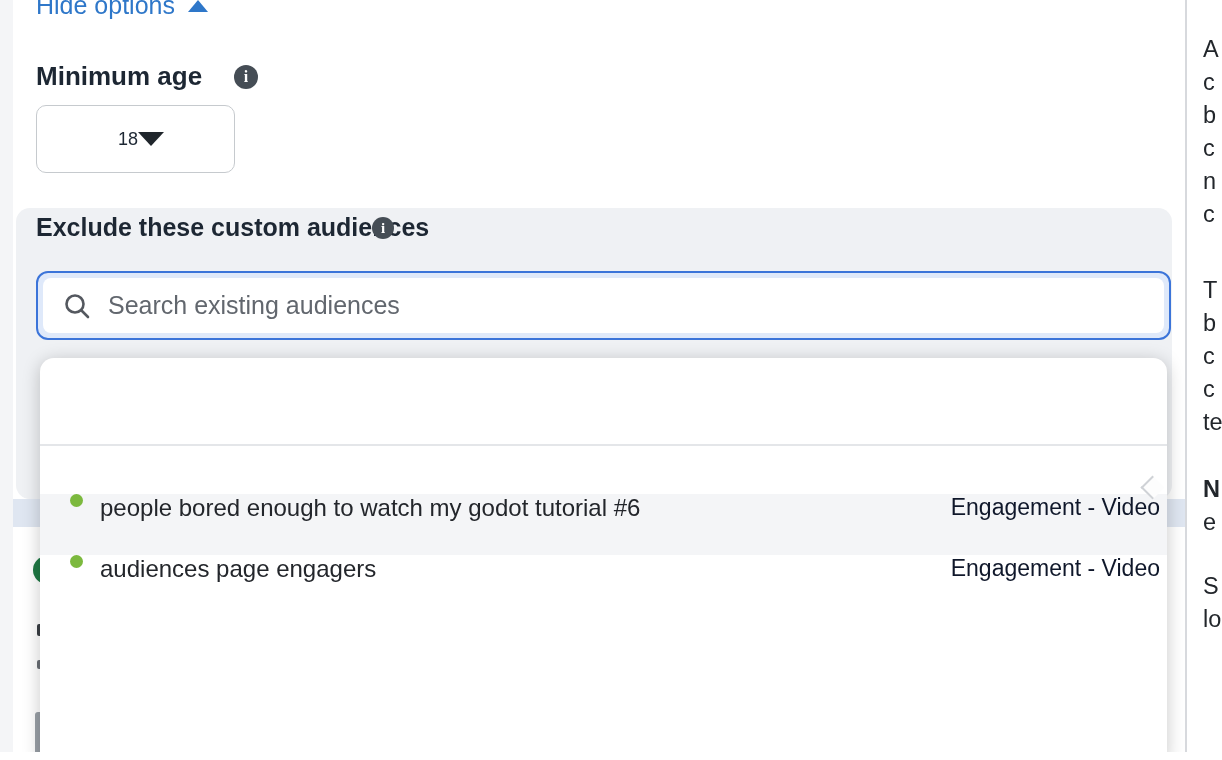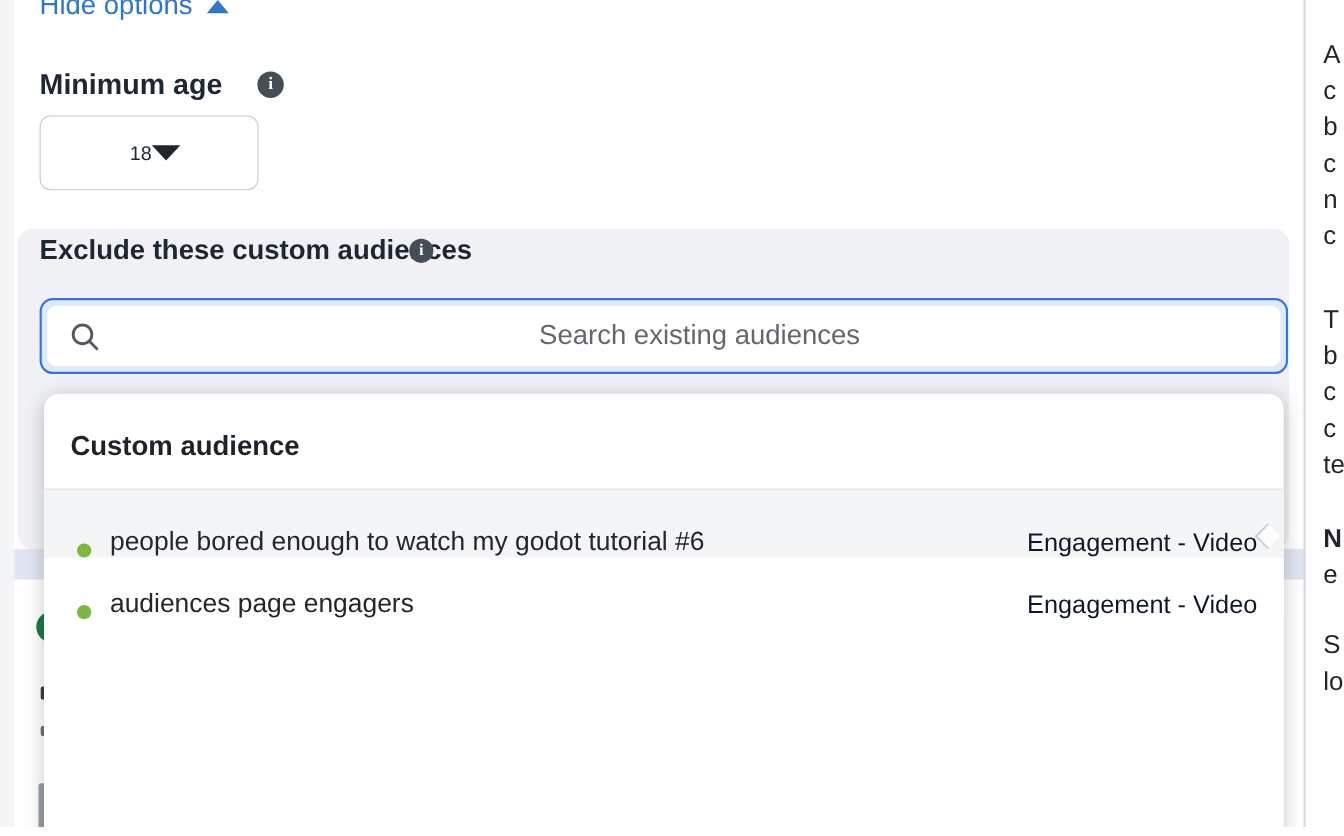--- a/index.html
+++ b/index.html
@@ -36,35 +36,35 @@
 
   
   .exclude-card { position:absolute; left:16px; top:208px; width:1156px; height:291px; background:#eff1f4; border-radius:14px; }
   .exclude-title { position:absolute; left:36px; top:213px; font-size:25px; font-weight:700; color:#1d2733; }
   .search-wrap { position:absolute; left:36px; top:271px; width:1135px; height:69px;
     border:2.5px solid #3b74d9; border-radius:12px; background:#dfe9fa; padding:5px; }
   .search-inner { width:100%; height:100%; background:#fff; border-radius:8px;
     display:flex; align-items:center; padding-left:19px; }
   .search-inner svg { flex:0 0 auto; }
   .search-inner input { border:none; outline:none; flex:1; margin-left:16px; font-size:25px;
-    color:#1d4ed8; font-family:"Liberation Sans", sans-serif; background:transparent;text-align:center; }
+    color:#1d4ed8; font-family:"Liberation Sans", sans-serif; background:transparent; }
   .search-inner input::placeholder { color:#62676e; opacity:1; }
 
   
   .peek-green { position:absolute; left:33px; top:556px; width:28px; height:28px; border-radius:50%; background:#1f7a45; }
   .peek-mark1 { position:absolute; left:37px; top:624px; width:5px; height:12px; border-radius:2px; background:#3a3f45; }
   .peek-mark2 { position:absolute; left:37px; top:660px; width:5px; height:9px; border-radius:2px; background:#6b7076; }
   .peek-bar   { position:absolute; left:35px; top:712px; width:7px; height:48px; border-radius:3px 0 0 3px; background:#9aa0a7; }
 
   
   .dropdown-panel { position:absolute; left:40px; top:358px; width:1127px; height:402px;
     background:#fff; border-radius:14px 14px 0 0; box-shadow:0 3px 18px rgba(0,0,0,.22); }
   .dropdown-header { position:absolute; left:24px; top:34px; font-size:25px; font-weight:700; color:#1d2329; }
   .dropdown-divider { position:absolute; left:0; right:0; top:86px; height:2px; background:#e4e6e9; }
-  .aud-row { position:absolute; left:0; right:0; display:flex; align-items:flex-end; padding:0 24px 0 30px; cursor:pointer; }
+  .aud-row { position:absolute; left:0; right:0; display:flex; align-items:flex-start; padding:0 7px 0 30px; cursor:pointer;margin-top:48px; }
   .aud-row.hovered { top:88px; height:61px; background:#f4f5f7; }
   .aud-row.plain   { top:149px; height:56px; background:#fff; }
   .dot { width:13px; height:13px; border-radius:50%; background:#7cb93e; flex:0 0 auto; }
   .aud-name { margin-left:17px; font-size:24px; color:#23262b; white-space:nowrap; }
   .aud-spacer { flex:1; }
   .aud-type { font-size:23px; color:#0f172a; white-space:nowrap; }
   .tooltip-notch { position:absolute; left:1104px; top:121px; width:17px; height:17px;
     background:#fdfdfd; border-left:2px solid #cfd2d6; border-bottom:2px solid #cfd2d6;
     transform:rotate(45deg); }
 
@@ -110,21 +110,20 @@
       <input type="text" value="" placeholder="Search existing audiences" style="">
     </div>
   </div>
 
   <div class="peek-green"></div>
   <div class="peek-mark1"></div>
   <div class="peek-mark2"></div>
   <div class="peek-bar"></div>
 
   <div class="dropdown-panel">
-    <div class="dropdown-header">Custom audience</div>
     <div class="dropdown-divider"></div>
 
     <div class="aud-row hovered">
       <span class="dot"></span>
       <span class="aud-name">people bored enough to watch my godot tutorial #6</span>
       <span class="aud-spacer"></span>
       <span class="aud-type">Engagement - Video</span>
     </div>
 
     <div class="aud-row plain">

